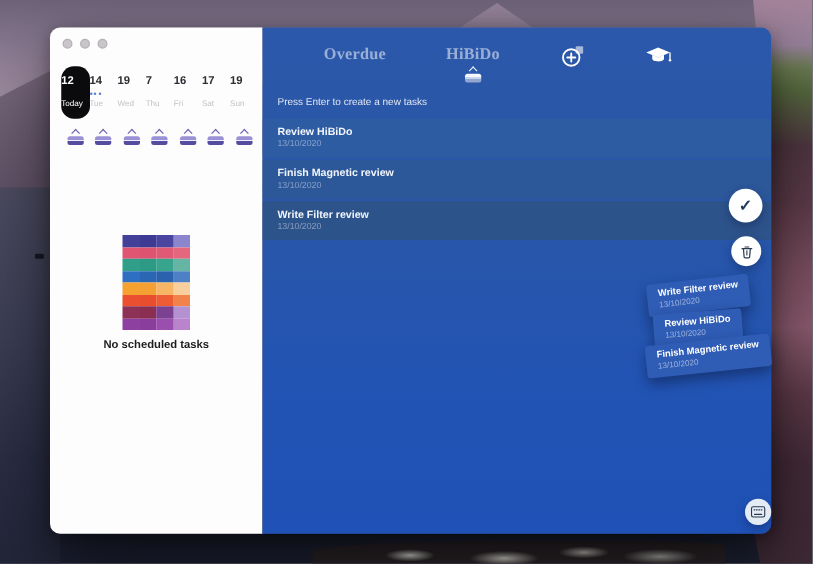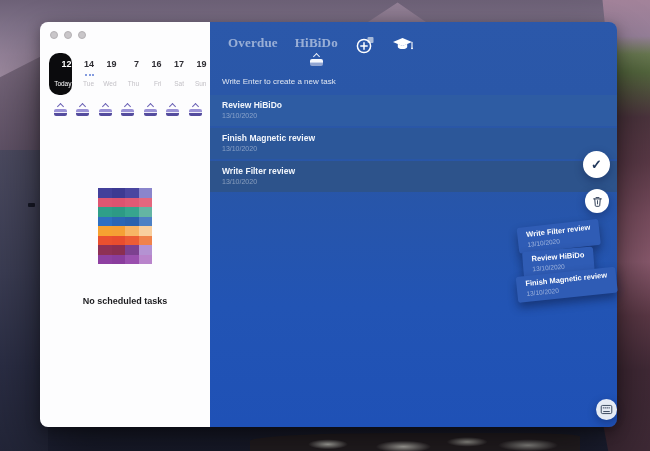--- a/index.html
+++ b/index.html
@@ -32,45 +32,45 @@
   
   .window { position:absolute; left:40px; top:22px; width:577px; height:405px;
     box-shadow:0 28px 60px rgba(0,0,0,.55), 0 4px 14px rgba(0,0,0,.35); border-radius:8px; }
 
   
   .sidebar { position:absolute; left:0; top:0; width:170px; height:405px; background:#fdfdfe; border-radius:8px 0 0 8px; }
   .traffic { position:absolute; left:10px; top:9px; display:flex; gap:6px; }
   .tl { width:8px; height:8px; border-radius:50%; background:#c9c6c9; border:.5px solid #b4b1b4; }
 
   .datestrip { position:absolute; left:9px; top:31px; display:grid; grid-template-columns:repeat(7,22.5px); }
-  .date-cell { display:flex; flex-direction:column; align-items:flex-end; padding:5px 0 7px; }
+  .date-cell { display:flex; flex-direction:column; align-items:flex-start; padding:5px 0 7px; }
   .date-cell .num { font-size:9px; font-weight:700; color:#2e2d33; line-height:12px; }
   .date-cell .mid { height:9px; display:flex; align-items:center; gap:1.5px; }
   .date-cell .mid i { width:2px; height:2px; border-radius:50%; background:#5b7bd5; display:block; }
   .date-cell .wd { font-size:6.5px; color:#c3c1c6; line-height:9px; }
   .date-cell.today { background:#0b0b0d; border-radius:10px; }
   .date-cell.today .num, .date-cell.today .wd { color:#fff; }
 
   .capsrow { position:absolute; left:9px; top:82px; display:grid; grid-template-columns:repeat(7,22.5px); justify-items:center; }
   .cap { display:flex; flex-direction:column; align-items:center; }
   .cap .chev { width:5px; height:5px; border-top:1.6px solid #6a61b4; border-right:1.6px solid #6a61b4; transform:rotate(-45deg); margin-bottom:0px; }
   .cap .bar { width:13px; height:7px; border-radius:2px;
     background:linear-gradient(180deg,#9a91d6 0 42%,#efeefa 42% 56%,#544c9e 56% 100%); }
   .cap.light .chev { border-color:#e6ecf8; }
   .cap.light .bar { background:linear-gradient(180deg,#f6f8fd 0 42%,#c9d4ec 42% 56%,#92a6d2 56% 100%); }
 
   .palette { position:absolute; left:58px; top:166px; width:54px; height:76px; display:grid;
     grid-template-columns:repeat(4,1fr); grid-auto-rows:1fr; }
-  .empty-label { position:absolute; left:0; top:248px; width:170px; text-align:center; font-size:9px; font-weight:700; color:#1d1d20;margin-top:26px; }
+  .empty-label { position:absolute; left:0; top:248px; width:170px; text-align:center; font-size:9px; font-weight:700; color:#1d1d20; }
 
   
   .main { position:absolute; left:170px; top:0; width:407px; height:405px; border-radius:0 8px 8px 0;
     background:linear-gradient(180deg,#2b58aa 0%,#2956a6 35%,#2254b4 70%,#1f51b6 100%); overflow:hidden; }
   .tabbar { display:flex; align-items:flex-start; gap:17px; padding:13px 0 0 18px; }
-  .tab { display:flex; flex-direction:column; align-items:center; gap:4px; cursor:default; }
+  .tab { display:flex; flex-direction:column; align-items:center; gap:4px; cursor:default;margin-left:31px; }
   .tab-label { font-family:"Liberation Serif", serif; font-weight:700; font-size:13px; letter-spacing:.2px;
     color:rgba(255,255,255,.52); display:flex; align-items:center; gap:3px; line-height:15px; }
   .tab.active .tab-label { color:#ffffff; }
   .iconbtn { margin-top:1px; }
 
   .input-row { margin-top:9px; padding-left:12px; font-size:8px; color:rgba(255,255,255,.85); height:13px; line-height:13px; }
   .tasklist { margin-top:7px; display:flex; flex-direction:column; gap:2px; }
   .task-row { padding:4px 12px 5px; }
   .task-row.r0 { background:#2e5ca3; }
   .task-row.r1 { background:#2c5799; }
@@ -250,21 +250,21 @@
         <div class="tab iconbtn">
           <svg width="22" height="18" viewBox="0 0 22 18">
             <path d="M10.5 2 L20 6 L10.5 10 L1 6 Z" fill="#ffffff"></path>
             <path d="M5.8 7.8 V11 c0 1.2 2.2 2.1 4.7 2.1 s4.7 -.9 4.7 -2.1 V7.8 L10.5 10 Z" fill="#ffffff"></path>
             <path d="M20 6.4 V11" stroke="#ffffff" stroke-width="1.1" stroke-linecap="round"></path>
             <circle cx="20" cy="12.2" r="1" fill="#ffffff"></circle>
           </svg>
         </div>
       </div>
 
-      <div class="input-row">Write Enter to create a new task</div>
+      <div class="input-row">Press Enter to create a new tasks</div>
 
       <div class="tasklist">
         <div class="task-row r0">
           <div class="task-title">Review HiBiDo</div>
           <div class="task-date">13/10/2020</div>
         </div>
         <div class="task-row r1">
           <div class="task-title">Finish Magnetic review</div>
           <div class="task-date">13/10/2020</div>
         </div>

